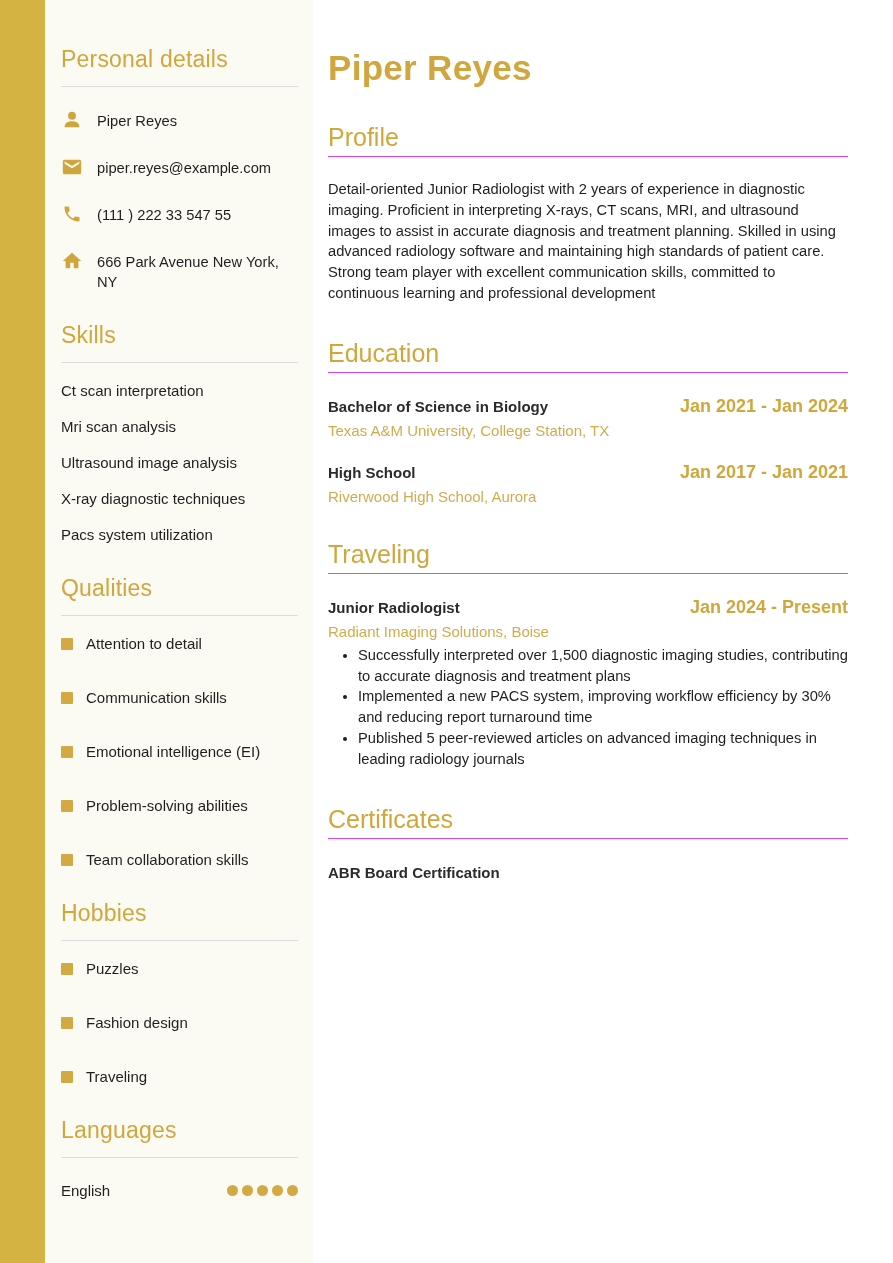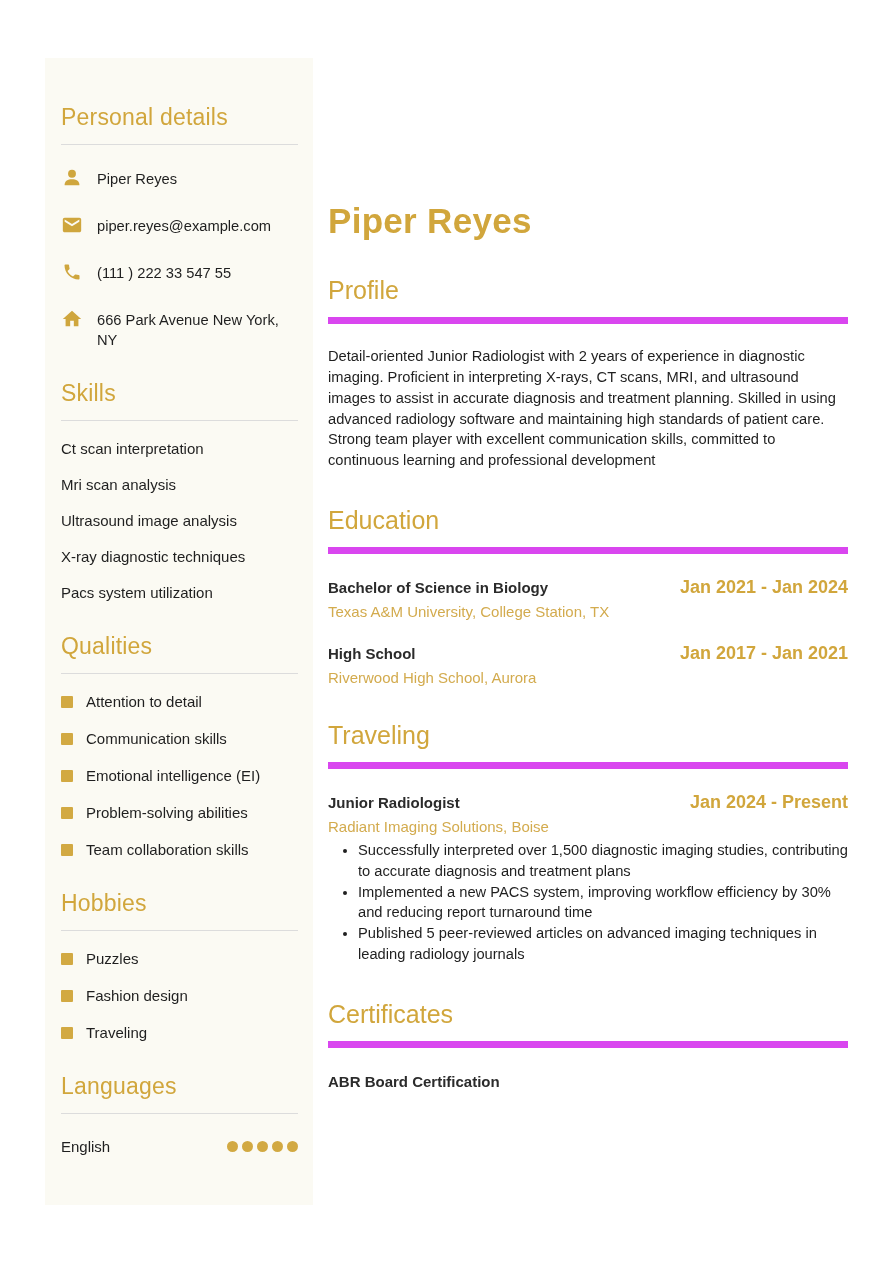--- a/index.html
+++ b/index.html
@@ -3,21 +3,21 @@
 <meta charset="utf-8">
 <style>
   * { margin:0; padding:0; box-sizing:border-box; }
   html,body { width:893px; height:1263px; }
   body {
     font-family:"Liberation Sans", sans-serif;
     background:#ffffff;
     color:#1f1f1f;
     overflow:hidden;
   }
-  .page { display:flex; width:893px; height:1263px;align-items:center; }
+  .page { display:flex; width:893px; height:1263px; }
 
   
   .accent-bar { width:45px; min-width:45px; background:#d4b342; }
 
   
   .sidebar {
     width:268px; min-width:268px;
     background:#fbfaf3;
     padding:46px 15px 20px 16px;
   }
@@ -29,21 +29,21 @@
   }
   .contact-list { display:flex; flex-direction:column; gap:25px; margin-top:22px; }
   .contact-row { display:flex; align-items:flex-start; gap:14px; }
   .contact-icon { width:22px; min-width:22px; height:22px; display:flex; align-items:center; justify-content:center; }
   .contact-icon svg { fill:#cfa63d; }
   .contact-text { font-size:14.7px; line-height:20px; color:#1f1f1f; padding-top:2px; }
 
   .plain-list .plain-item { font-size:15px; color:#1f1f1f; line-height:20px; margin-bottom:16px; }
   .plain-list .plain-item:last-child { margin-bottom:12px; }
 
-  .bullet-list { display:flex; flex-direction:column; gap:17px;margin-top:16px; }
+  .bullet-list { display:flex; flex-direction:column; gap:34px;margin-top:16px; }
   .bullet-row { display:flex; align-items:center; gap:13px; }
   .square-bullet { width:12px; min-width:12px; height:12px; background:#d2a942; border-radius:1px; }
   .bullet-text { font-size:15px; color:#1f1f1f; line-height:20px; }
 
   .language-row { display:flex; align-items:center; justify-content:space-between; margin-top:24px; }
   .language-name { font-size:15px; color:#1f1f1f; }
   .dots { display:flex; gap:4px; }
   .dot { width:11px; height:11px; border-radius:50%; background:#d2a942; }
 
   
@@ -51,21 +51,21 @@
     flex:1;
     padding:48px 45px 20px 15px;
     background:#ffffff;
   }
   .person-name {
     font-size:35px; font-weight:700; color:#d1a63c; letter-spacing:.3px;
   }
   .main-section { margin-top:35px; }
   .main-title {
     font-size:25px; font-weight:400; color:#d1a63c;
-    padding-bottom:12px; border-bottom:7px solid #d946ef;
+    padding-bottom:4px; border-bottom:1px solid #d946ef;
   }
   .profile-text {
     margin-top:22px; font-size:14.7px; line-height:20.8px; color:#1f1f1f;
     max-width:523px;
   }
   .entry { margin-top:23px; }
   .entry-head { display:flex; justify-content:space-between; align-items:baseline; }
   .entry-title { font-size:15px; font-weight:700; color:#2b2b2b; }
   .entry-dates { font-size:18px; font-weight:700; color:#d1a63c; white-space:nowrap; }
   .entry-sub { margin-top:5px; font-size:15px; color:#d3ab4e; }

